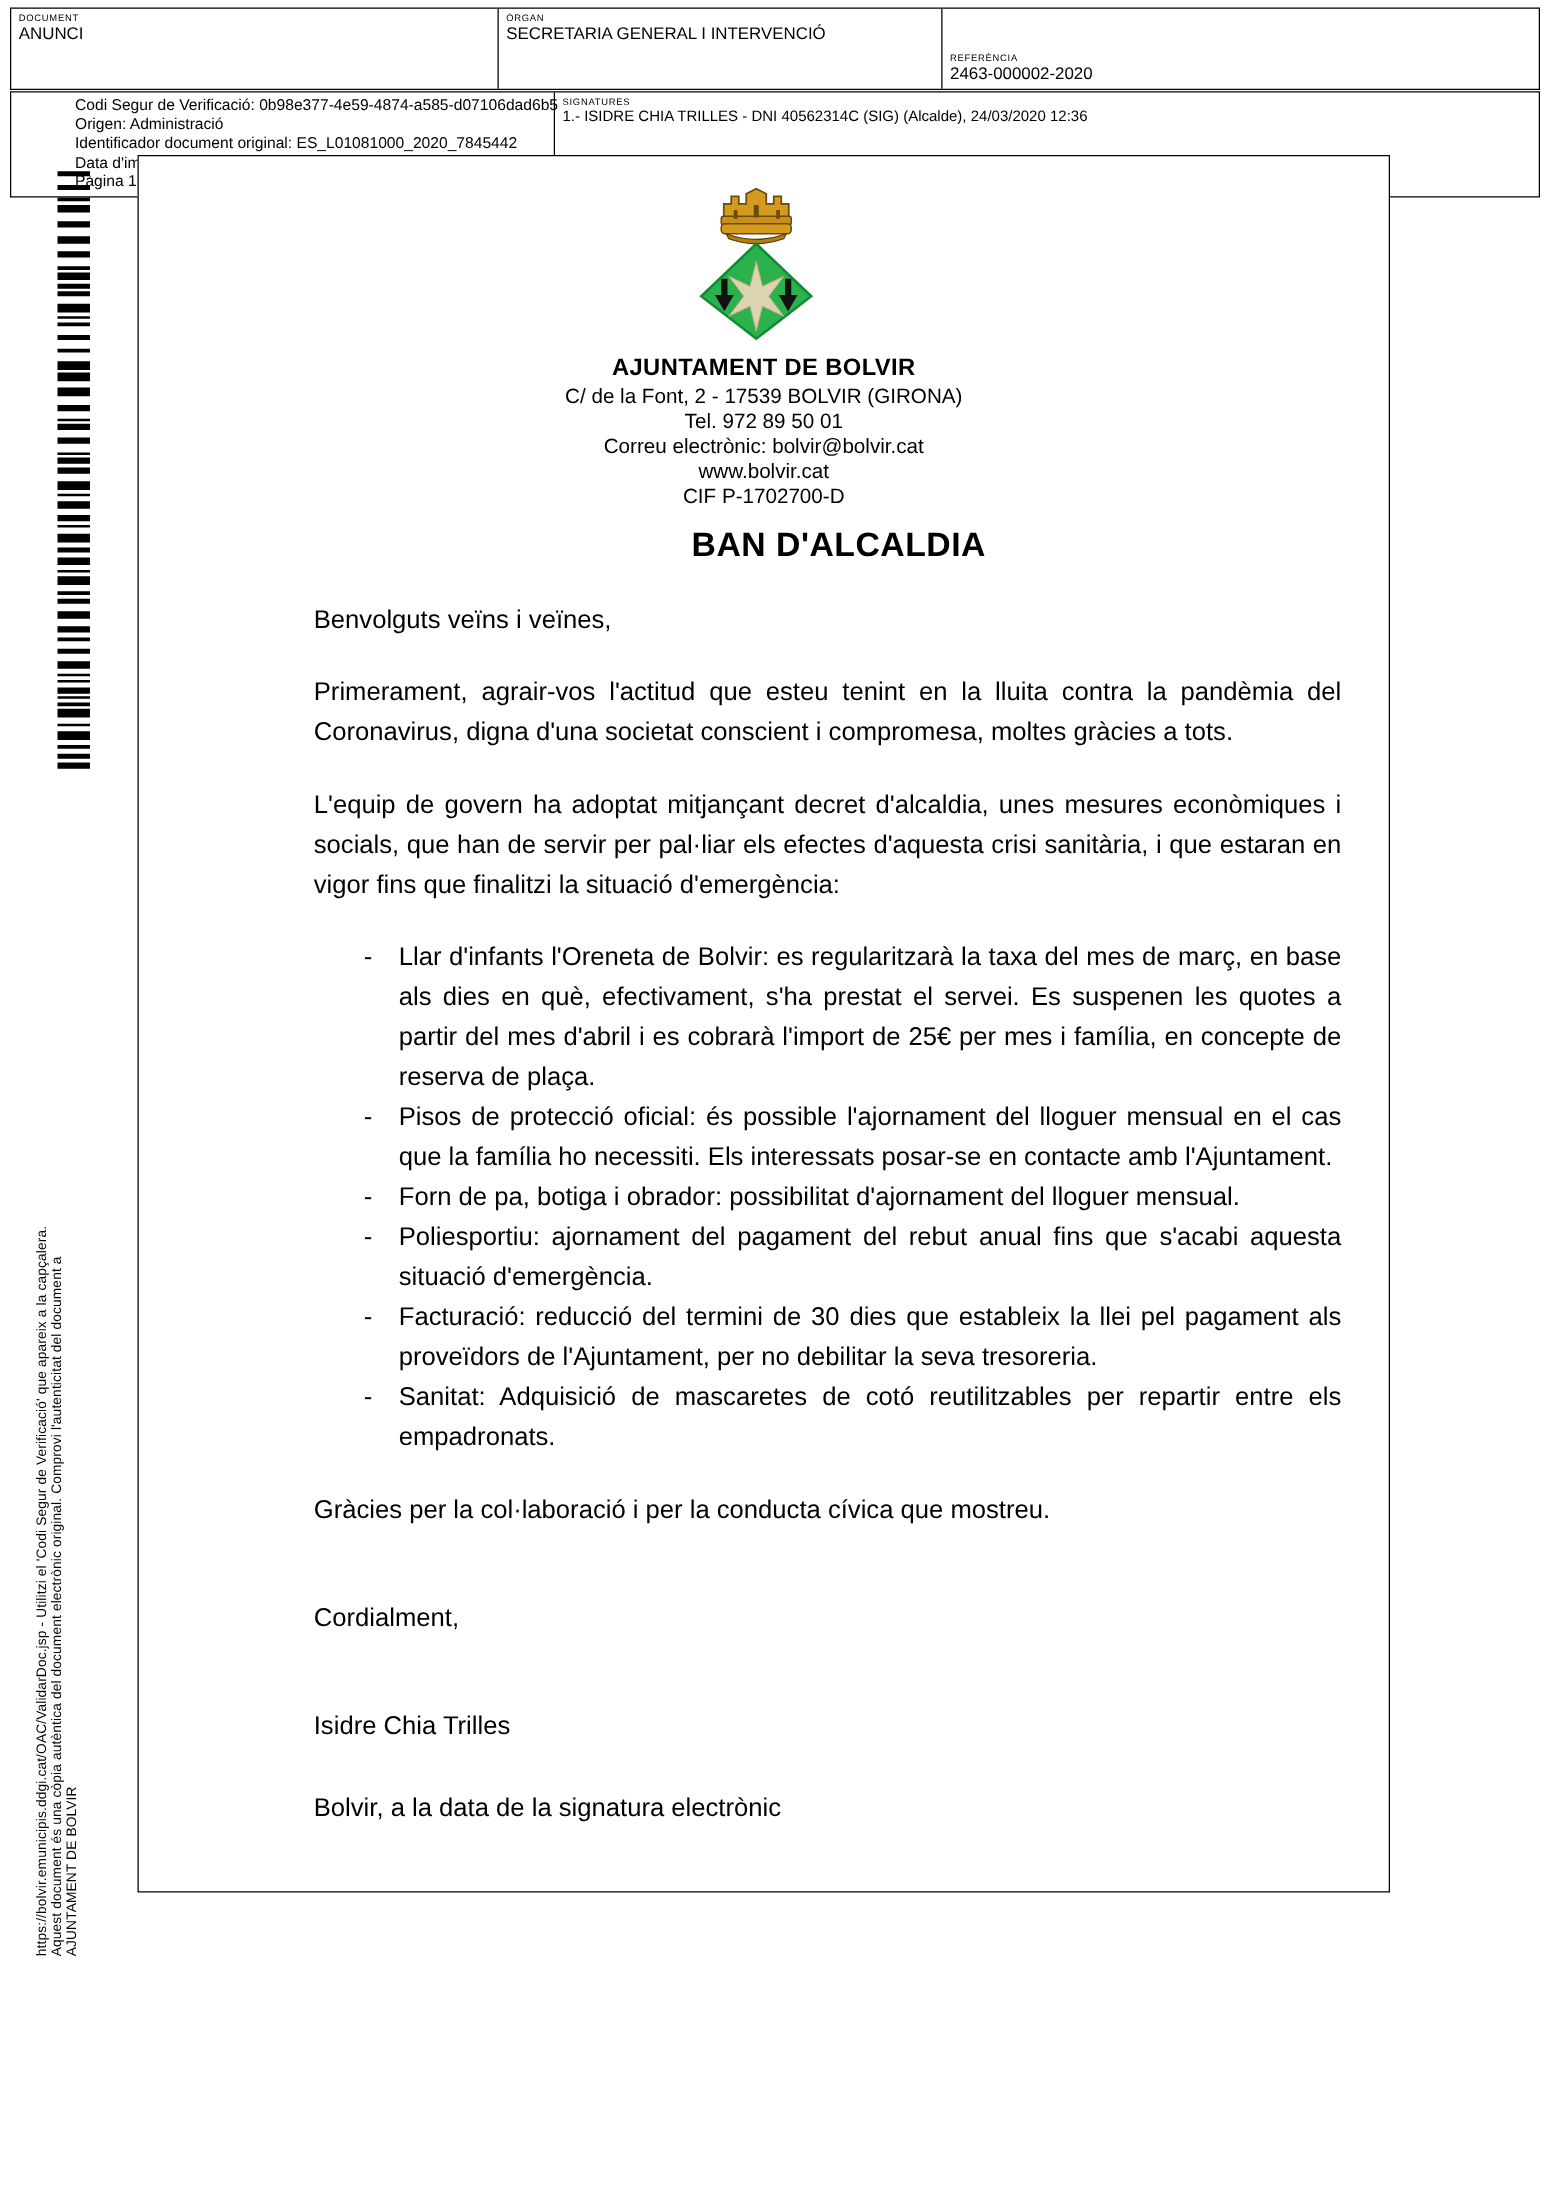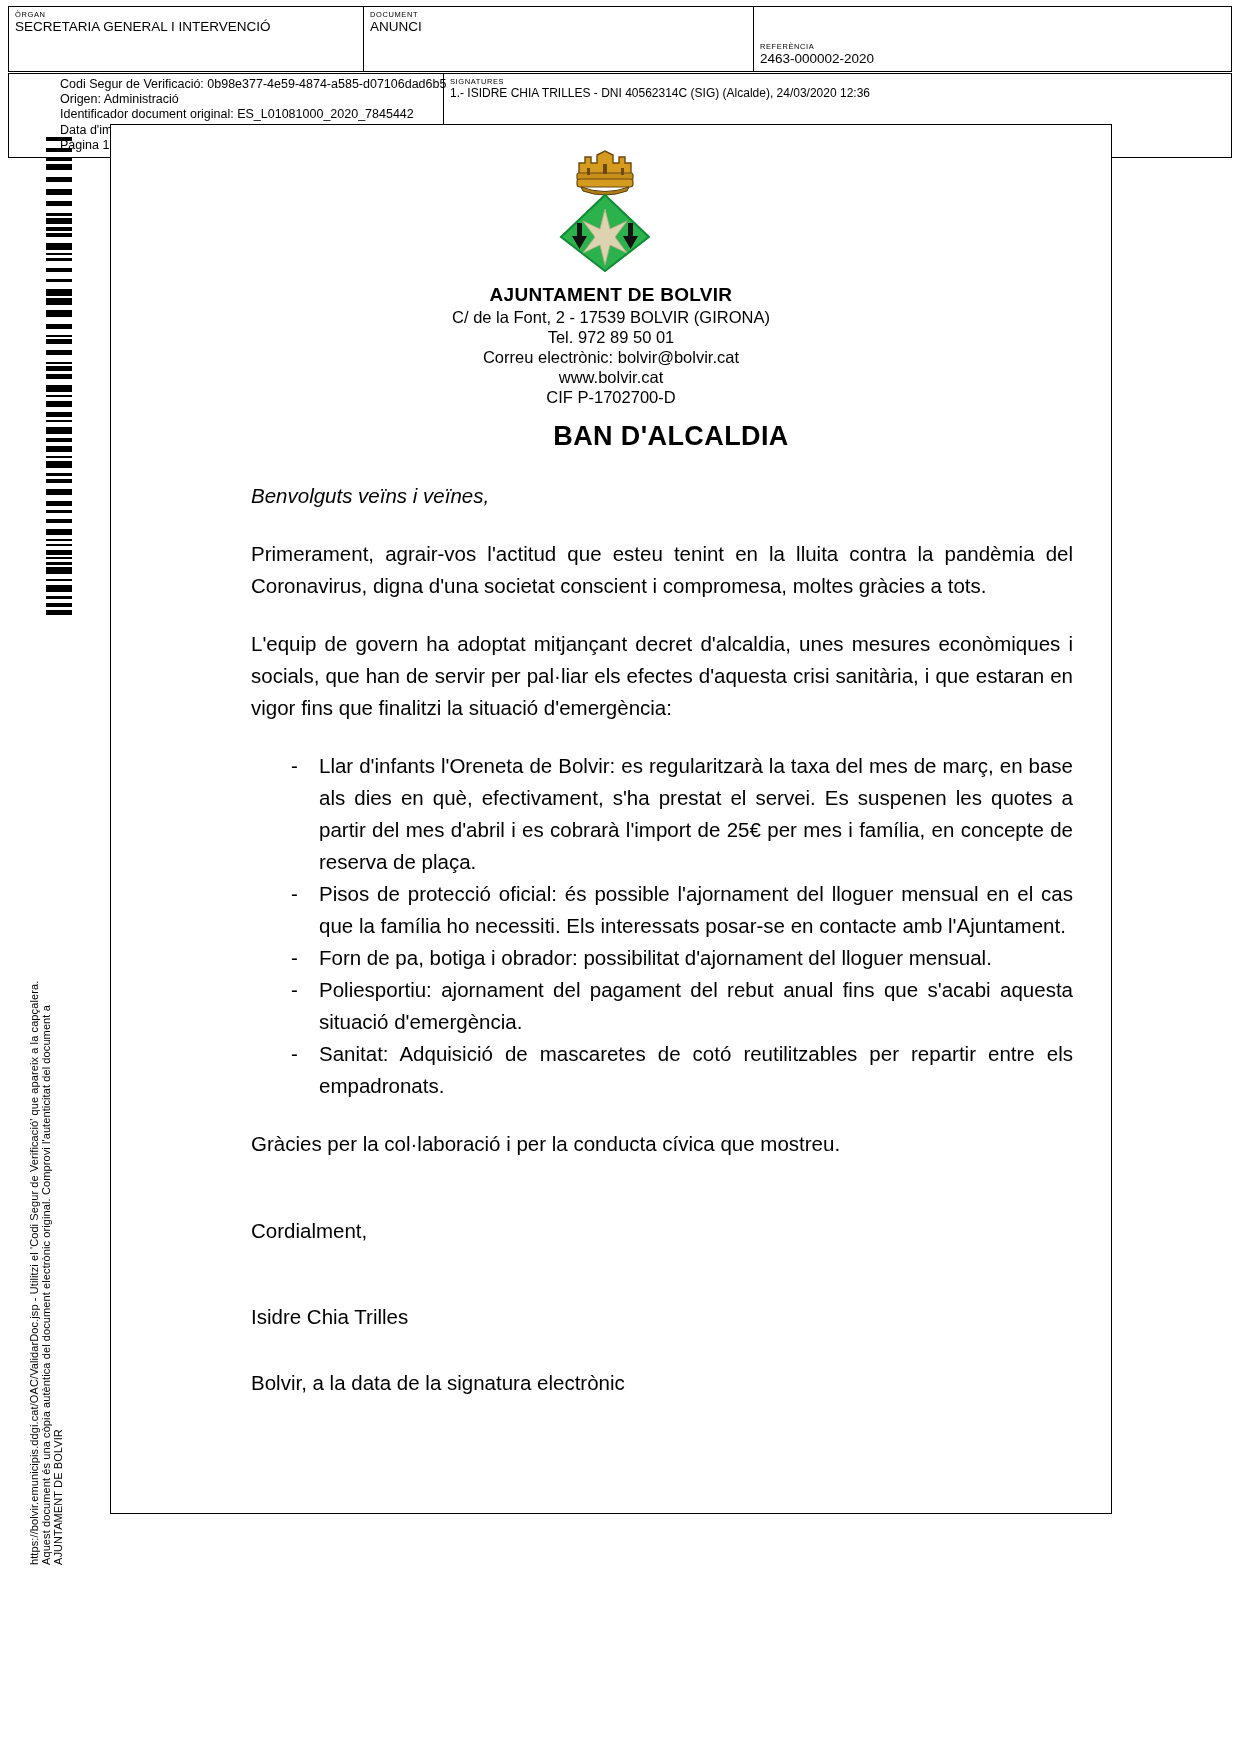--- a/index.html
+++ b/index.html
@@ -141,21 +141,21 @@
   .body-area {
     padding: 0 38px 0 140px;
   }
   .para {
     font-size: 20.5px;
     line-height: 32px;
     text-align: justify;
     margin: 0;
     padding-top: 26px;
   }
-  .para.salutation { padding-top: 28px; text-align: left; font-style: italic; }
+  .para.salutation { padding-top: 28px; text-align: left; }
 
   ul.measures {
     list-style: none;
     margin: 26px 0 0 0;
     padding: 0 0 0 36px;
   }
   ul.measures li {
     position: relative;
     font-size: 20.5px;
     line-height: 32px;
@@ -174,27 +174,27 @@
   .closing { font-size: 20.5px; line-height: 32px; text-align: left; }
   .sp-32 { padding-top: 34px; }
   .tight { padding-top: 0; }
 </style>
 </head>
 <body>
 
 <div class="meta-wrap">
 
   <div class="meta-table">
+    <div class="meta-cell cell-doc">
+      <div class="meta-label">DOCUMENT</div>
+      <div class="meta-value">ANUNCI</div>
+    </div>
     <div class="meta-cell cell-organ">
       <div class="meta-label">ÒRGAN</div>
       <div class="meta-value">SECRETARIA GENERAL I INTERVENCIÓ</div>
-    </div>
-    <div class="meta-cell cell-doc">
-      <div class="meta-label">DOCUMENT</div>
-      <div class="meta-value">ANUNCI</div>
     </div>
     <div class="meta-cell cell-ref">
       <div class="meta-label">REFERÈNCIA</div>
       <div class="meta-value">2463-000002-2020</div>
     </div>
   </div>
 
   <div class="meta-table second">
     <div class="meta-cell cell-csv">
       <div class="csv-line">Codi Segur de Verificació: 0b98e377-4e59-4874-a585-d07106dad6b5</div>
@@ -324,20 +324,21 @@
 
     <p class="para">Primerament, agrair-vos l'actitud que esteu tenint en la lluita contra la pandèmia del Coronavirus, digna d'una societat conscient i compromesa, moltes gràcies a tots.</p>
 
     <p class="para">L'equip de govern ha adoptat mitjançant decret d'alcaldia, unes mesures econòmiques i socials,  que han de servir per pal·liar els efectes d'aquesta crisi sanitària, i que estaran en vigor fins que finalitzi la situació d'emergència:</p>
 
     <ul class="measures">
       <li>Llar d'infants l'Oreneta de Bolvir: es  regularitzarà la taxa del mes de març, en base als dies en què, efectivament, s'ha prestat el servei. Es suspenen les quotes a partir del mes d'abril i es cobrarà l'import de 25€ per mes i família, en concepte de reserva de plaça.</li>
       <li>Pisos de protecció oficial: és possible l'ajornament del lloguer mensual en el cas que la família ho necessiti. Els interessats posar-se en contacte amb l'Ajuntament.</li>
       <li>Forn de pa, botiga i obrador: possibilitat d'ajornament del lloguer mensual.</li>
       <li>Poliesportiu: ajornament del pagament del rebut anual fins que s'acabi aquesta situació d'emergència.</li>
+      <li>Facturació: reducció del termini de 30 dies que estableix la llei pel pagament als proveïdors de l'Ajuntament, per no debilitar la seva tresoreria.</li>
       <li>Sanitat: Adquisició de mascaretes de cotó reutilitzables per repartir entre els empadronats.</li>
     </ul>
 
     <p class="para">Gràcies per la col·laboració i per la conducta cívica que mostreu.</p>
 
     <p class="closing sp-32">Cordialment,</p>
 
     <p class="closing sp-32" style="margin:0">Isidre Chia Trilles</p>
 
     <p class="closing sp-32" style="margin:0">Bolvir, a la data de la signatura electrònic</p>

